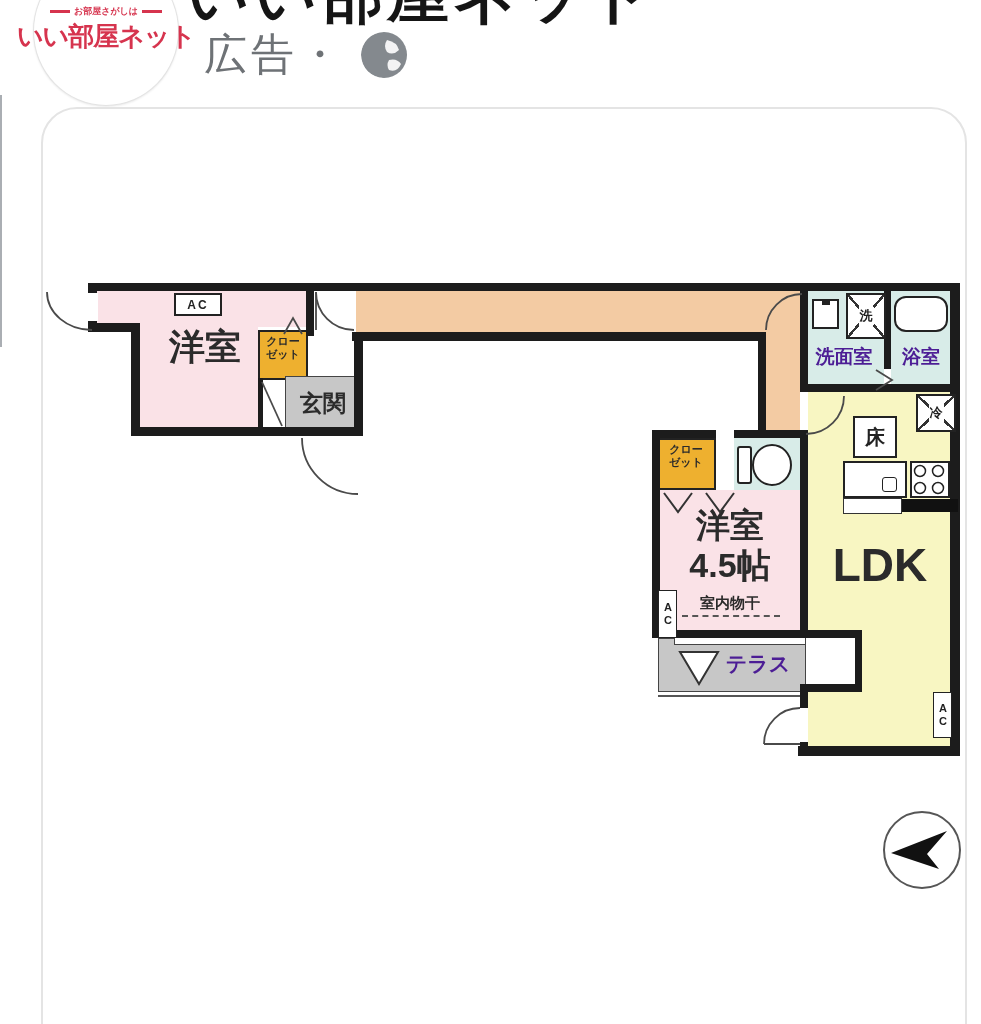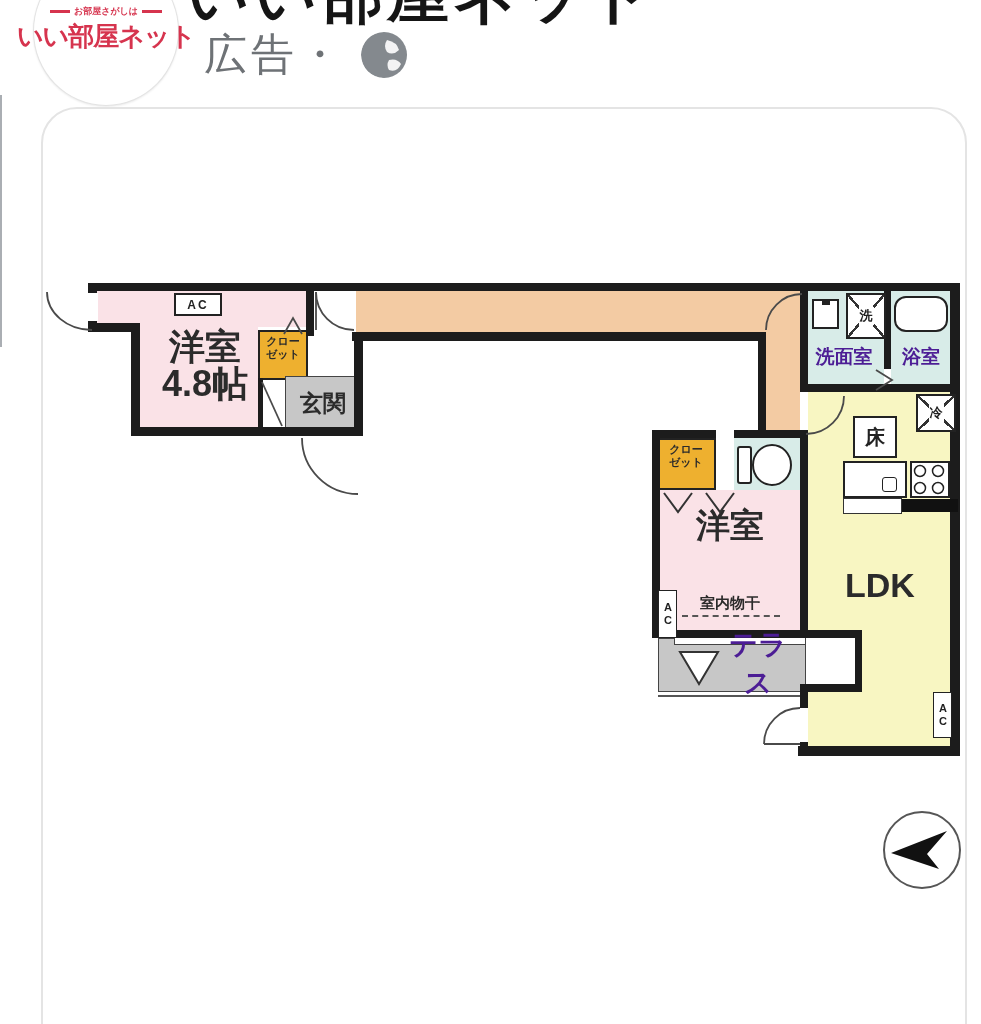--- a/index.html
+++ b/index.html
@@ -140,42 +140,42 @@
 </div>
 <div style="position:absolute;left:843px;top:461px;width:64px;height:37px;background:#fff;border:2px solid #222;box-sizing:border-box;">
   <div style="position:absolute;right:8px;bottom:4px;width:13px;height:13px;border:1.5px solid #222;border-radius:3px;"></div>
 </div>
 <div style="position:absolute;left:910px;top:461px;width:40px;height:37px;background:#fff;border:2px solid #222;box-sizing:border-box;"></div>
 <div style="position:absolute;left:843px;top:498px;width:59px;height:16px;background:#fff;border:1.5px solid #333;box-sizing:border-box;"></div>
 <div style="position:absolute;left:902px;top:499px;width:56px;height:13px;background:#111;"></div>
 
 <div class="lbl" style="left:115px;top:328px;width:180px;font-size:36px;line-height:37px;">
   <div>洋室</div>
-  <div>4.8帖</div>
 </div>
 <div class="lbl" style="left:258px;top:335px;width:50px;font-size:11px;line-height:13px;">
   <div>クロー</div>
   <div>ゼット</div>
 </div>
 <div class="lbl" style="left:285px;top:388px;width:76px;font-size:23px;">玄関</div>
 <div class="lbl soft" style="left:804px;top:344px;width:80px;font-size:19px;">洗面室</div>
 <div class="lbl soft" style="left:892px;top:344px;width:58px;font-size:19px;">浴室</div>
 <div class="lbl" style="left:658px;top:443px;width:56px;font-size:11px;line-height:13px;">
   <div>クロー</div>
   <div>ゼット</div>
 </div>
 <div class="lbl" style="left:660px;top:505px;width:140px;font-size:34px;line-height:40px;">
   <div>洋室</div>
+  <div>4.5帖</div>
 </div>
 <div class="lbl" style="left:660px;top:594px;width:140px;font-size:15px;">室内物干</div>
 <div style="position:absolute;left:682px;top:615px;width:98px;border-top:2px dashed #555;"></div>
 <div class="lbl" style="left:810px;top:540px;width:140px;">
-  <div style="font-size:34px;line-height:50px;margin-top:20px;">LDK</div>
-</div>
-<div class="lbl soft" style="left:716px;top:626px;width:84px;font-size:28px;">テラス</div>
+  <div style="font-size:46px;line-height:50px;">LDK</div>
+</div>
+<div class="lbl soft" style="left:716px;top:650px;width:84px;font-size:21px;">テラス</div>
 
 <svg id="plan-svg" class="abs" width="981" height="1024" viewBox="0 0 981 1024">
   <g stroke="#4a4a4a" stroke-width="1.8" fill="none">
     <path d="M 47 292 A 45 38 0 0 0 92 330"></path>
     <path d="M 316 292 A 38 38 0 0 0 354 330"></path>
     <line x1="316" y1="292" x2="316" y2="330"></line>
     <path d="M 802 294 A 36 36 0 0 0 766 330"></path>
     <path d="M 844 396 A 38 38 0 0 1 806 434"></path>
     <path d="M 800 708 A 36 36 0 0 0 764 744"></path>
     <line x1="764" y1="744" x2="800" y2="744"></line>

